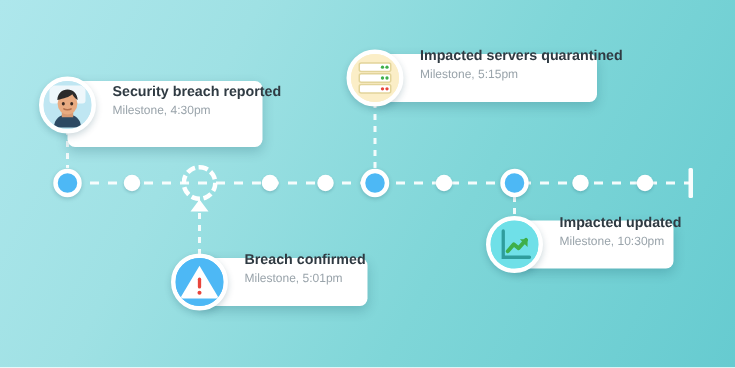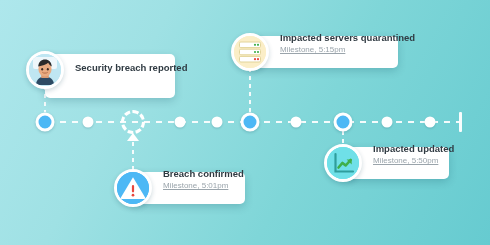--- a/index.html
+++ b/index.html
@@ -33,21 +33,21 @@
   .stem{position:absolute;width:2px;transform:translateX(-50%);
         background-image:repeating-linear-gradient(to bottom,#ffffff 0 4px,rgba(255,255,255,0) 4px 8px);
         opacity:.9;}
 
   
   .card{position:absolute;display:flex;align-items:center;background:#ffffff;
         border-radius:5px;box-shadow:0 3px 8px rgba(0,60,80,.20);
         padding:7px 13px 24px 30px;box-sizing:border-box;}
   .card-text{display:flex;flex-direction:column;line-height:1.25;}
   .card-title{font-size:9.5px;font-weight:bold;color:#2f3a42;white-space:nowrap;}
-  .card-sub{font-size:8px;color:#9aa4ab;white-space:nowrap;margin-top:2px;text-decoration:underline;}
+  .card-sub{font-size:8px;color:#9aa4ab;white-space:nowrap;margin-top:2px;}
 
   
   .badge{position:absolute;border-radius:50%;box-sizing:border-box;
          display:flex;align-items:center;justify-content:center;
          border:3px solid #ffffff;box-shadow:0 2px 5px rgba(0,60,80,.20);
          overflow:hidden;transform:translate(-50%,-50%);}
 
   .badge.avatar{width:38px;height:38px;background:#bfe6f2;}
   .badge.servers{width:38px;height:38px;background:#fbeec7;}
   .badge.warn{width:38px;height:38px;background:#4db8f5;}
@@ -76,20 +76,21 @@
   <div class="node minor" style="left:217px;top:122px;"></div>
   <div class="node major" style="left:250px;top:122px;"></div>
   <div class="node minor" style="left:296px;top:122px;"></div>
   <div class="node major" style="left:343px;top:122px;"></div>
   <div class="node minor" style="left:387px;top:122px;"></div>
   <div class="node minor" style="left:430px;top:122px;"></div>
 
   <div class="card" style="left:45px;top:54px;width:130px;height:44px;">
     <div class="card-text">
       <span class="card-title">Security breach reported</span>
+      <span class="card-sub">Milestone, 4:30pm</span>
     </div>
   </div>
   <div class="badge avatar" style="left:45px;top:70px;">
     <svg width="32" height="32" viewBox="0 0 32 32" aria-hidden="true">
       <rect x="0" y="0" width="32" height="32" fill="#bfe6f2"></rect>
       <rect x="4" y="3" width="24" height="12" rx="2" fill="#eef7fb"></rect>
       <path d="M7 31c0-5.6 4-8.6 9-8.6s9 3 9 8.6z" fill="#2d4a63"></path>
       <path d="M12.2 19.5h7.6v4.6h-7.6z" fill="#d79a73"></path>
       <ellipse cx="16" cy="15" rx="6.6" ry="7.4" fill="#e8ab81"></ellipse>
       <path d="M9.2 12.6c.3-4.6 3.2-7 6.8-7s6.5 2.4 6.8 7c-1.7-1.1-3-2.5-3.6-3.8-1.9 1.8-5.6 2.9-10 3.8z" fill="#2b2b2b"></path>
@@ -131,21 +132,21 @@
       <rect x="0" y="0" width="32" height="32" fill="#4db8f5"></rect>
       <path d="M16 5.2 29 27H3z" fill="#ffffff"></path>
       <rect x="14.9" y="13" width="2.2" height="7.4" rx="1.1" fill="#e8453c"></rect>
       <circle cx="16" cy="23.2" r="1.35" fill="#e8453c"></circle>
     </svg>
   </div>
 
   <div class="card" style="left:343px;top:147px;width:106px;height:32px;">
     <div class="card-text">
       <span class="card-title">Impacted updated</span>
-      <span class="card-sub">Milestone, 5:50pm</span>
+      <span class="card-sub">Milestone, 10:30pm</span>
     </div>
   </div>
   <div class="badge chart" style="left:343px;top:163px;">
     <svg width="32" height="32" viewBox="0 0 32 32" aria-hidden="true">
       <rect x="0" y="0" width="32" height="32" fill="#6fe0e8"></rect>
       <path d="M8.5 7v17.5H26" stroke="#2f9d9d" stroke-width="2.2" fill="none" stroke-linecap="round"></path>
       <path d="M11.5 20.5l4-4.6 3.2 2.6 5-5.6" stroke="#3faf4a" stroke-width="2.6" fill="none" stroke-linecap="round" stroke-linejoin="round"></path>
       <path d="M19.6 12.5h5.1v5.1z" fill="#3faf4a"></path>
     </svg>
   </div>

